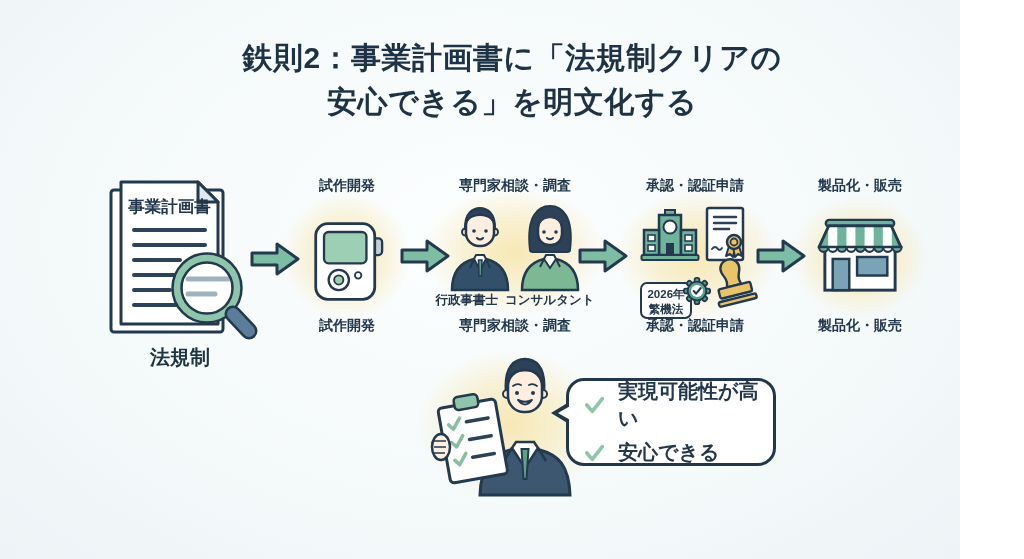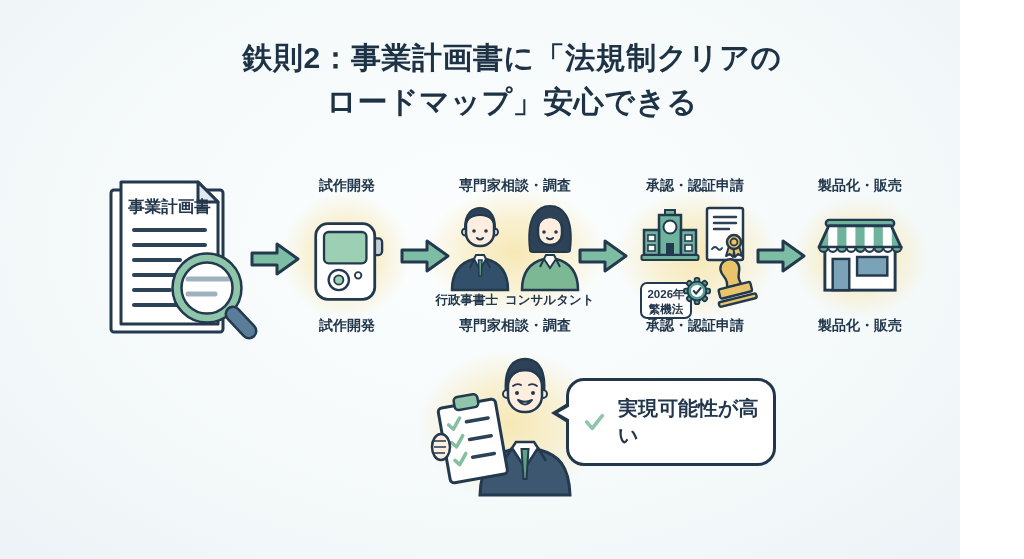--- a/index.html
+++ b/index.html
@@ -37,21 +37,21 @@
     font-size:22px; font-weight:800; color:#1f3448; }
   svg { display:block; overflow:visible; }
 </style>
 </head>
 <body>
 
 <div class="canvas">
 
   <div class="abs title">
     <div>鉄則2：事業計画書に「法規制クリアの</div>
-    <div>ロードマップ」安心できる</div>
+    <div>安心できる」を明文化する</div>
   </div>
 
   <div class="glow" style="left:282px;top:192px;width:128px;height:128px;"></div>
   <div class="glow" style="left:424px;top:188px;width:182px;height:128px;"></div>
   <div class="glow" style="left:616px;top:190px;width:162px;height:130px;"></div>
   <div class="glow" style="left:792px;top:196px;width:136px;height:122px;"></div>
   <div class="glow" style="left:418px;top:350px;width:185px;height:150px;"></div>
 
   <svg class="abs" style="left:106px;top:178px;" width="159" height="172" viewBox="0 0 159 172">
     <rect x="5" y="12" width="112" height="142" rx="3" fill="#fff" stroke="#23394e" stroke-width="3"></rect>
@@ -73,20 +73,21 @@
       </g>
       <circle cx="101" cy="110" r="30" fill="none" stroke="#8fc5aa" stroke-width="9"></circle>
       <circle cx="101" cy="110" r="34.5" fill="none" stroke="#23394e" stroke-width="2.5"></circle>
       <circle cx="101" cy="110" r="25.5" fill="none" stroke="#23394e" stroke-width="2.5"></circle>
       <line x1="127" y1="136" x2="143" y2="153" stroke="#23394e" stroke-width="17" stroke-linecap="round"></line>
       <line x1="127" y1="136" x2="143" y2="153" stroke="#5b7d99" stroke-width="12" stroke-linecap="round"></line>
     </g>
   </svg>
   <div class="doc-title" style="left:121px;top:196px;width:97px;">事業計画書</div>
   <div class="doc-caption" style="left:95px;top:344px;width:170px;">
+    <div>法規制</div>
   </div>
 
   <svg class="abs" style="left:250px;top:241px;" width="50" height="36" viewBox="0 0 50 36">
     <path d="M2,12 H27 V3 L48,18 L27,33 V24 H2 Z" fill="#7cbda4" stroke="#23394e" stroke-width="3" stroke-linejoin="round"></path>
   </svg>
   <svg class="abs" style="left:400px;top:238px;" width="50" height="36" viewBox="0 0 50 36">
     <path d="M2,12 H27 V3 L48,18 L27,33 V24 H2 Z" fill="#7cbda4" stroke="#23394e" stroke-width="3" stroke-linejoin="round"></path>
   </svg>
   <svg class="abs" style="left:578px;top:238px;" width="50" height="36" viewBox="0 0 50 36">
     <path d="M2,12 H27 V3 L48,18 L27,33 V24 H2 Z" fill="#7cbda4" stroke="#23394e" stroke-width="3" stroke-linejoin="round"></path>
@@ -254,16 +255,22 @@
     </g>
   </svg>
 
   <div class="bubble">
     <div class="bubble-row">
       <svg width="22" height="22" viewBox="0 0 24 24">
         <path d="M3,12 L9,19 L20,5" stroke="#8fc5aa" stroke-width="4" fill="none" stroke-linecap="round" stroke-linejoin="round"></path>
       </svg>
       <span class="bubble-text">実現可能性が高い</span>
     </div>
+    <div class="bubble-row">
+      <svg width="22" height="22" viewBox="0 0 24 24">
+        <path d="M3,12 L9,19 L20,5" stroke="#8fc5aa" stroke-width="4" fill="none" stroke-linecap="round" stroke-linejoin="round"></path>
+      </svg>
+      <span class="bubble-text">安心できる</span>
+    </div>
   </div>
 
 
 </div>
 
 </body></html>

